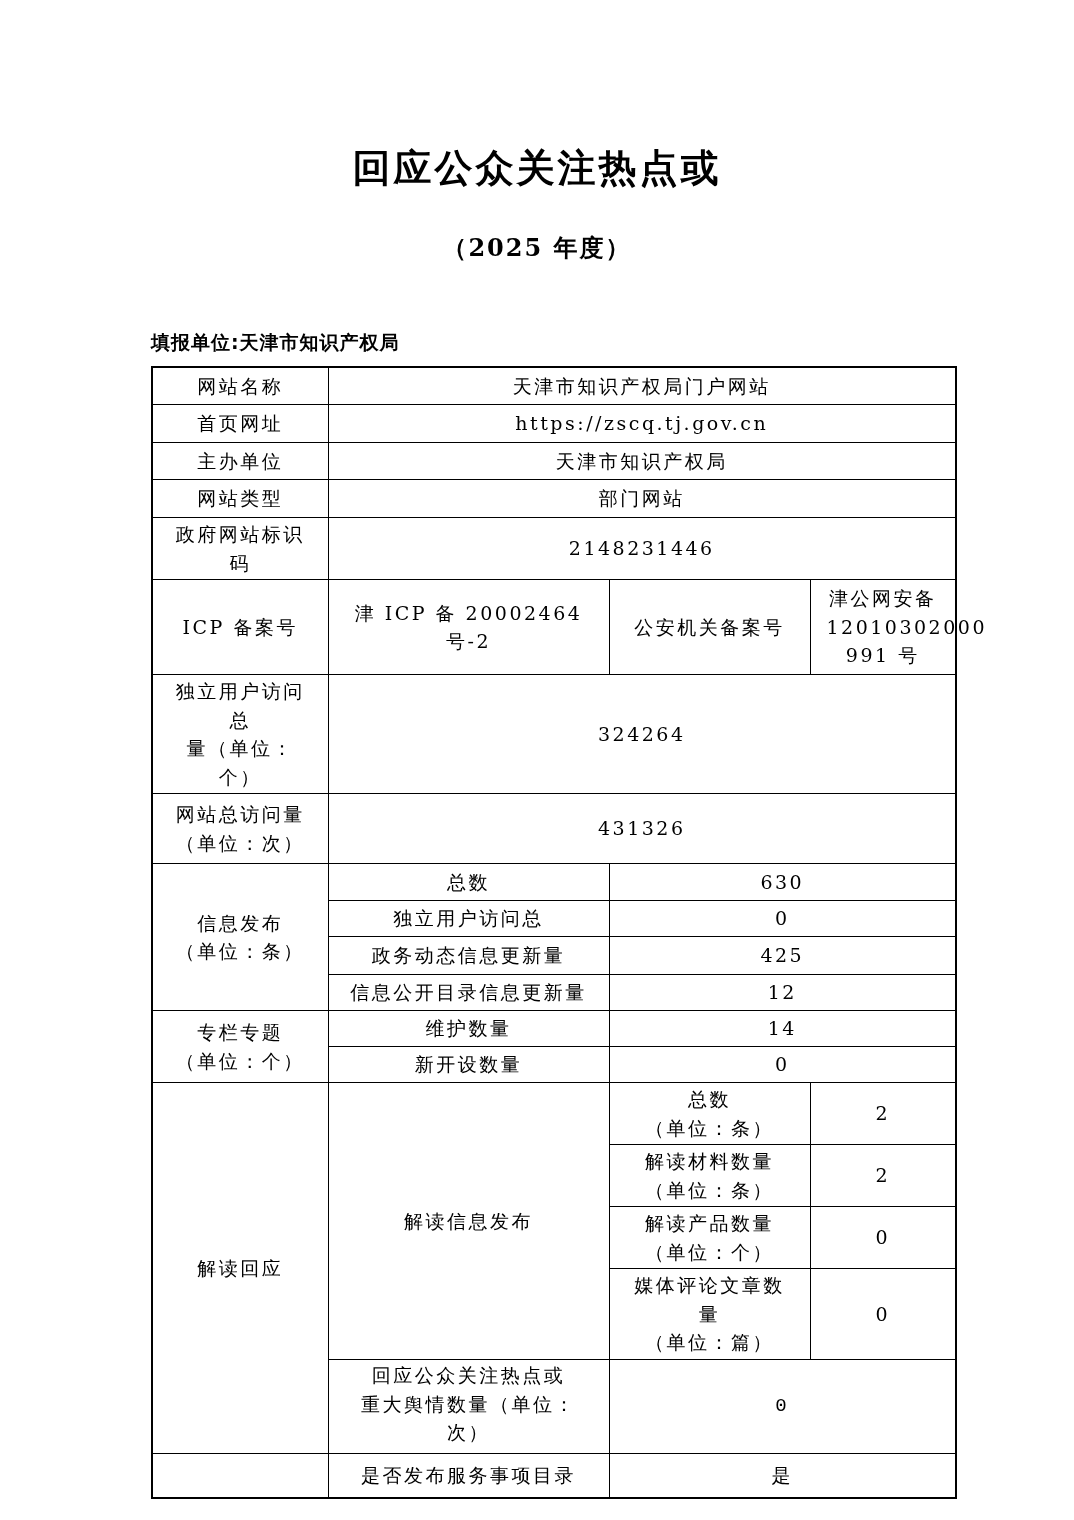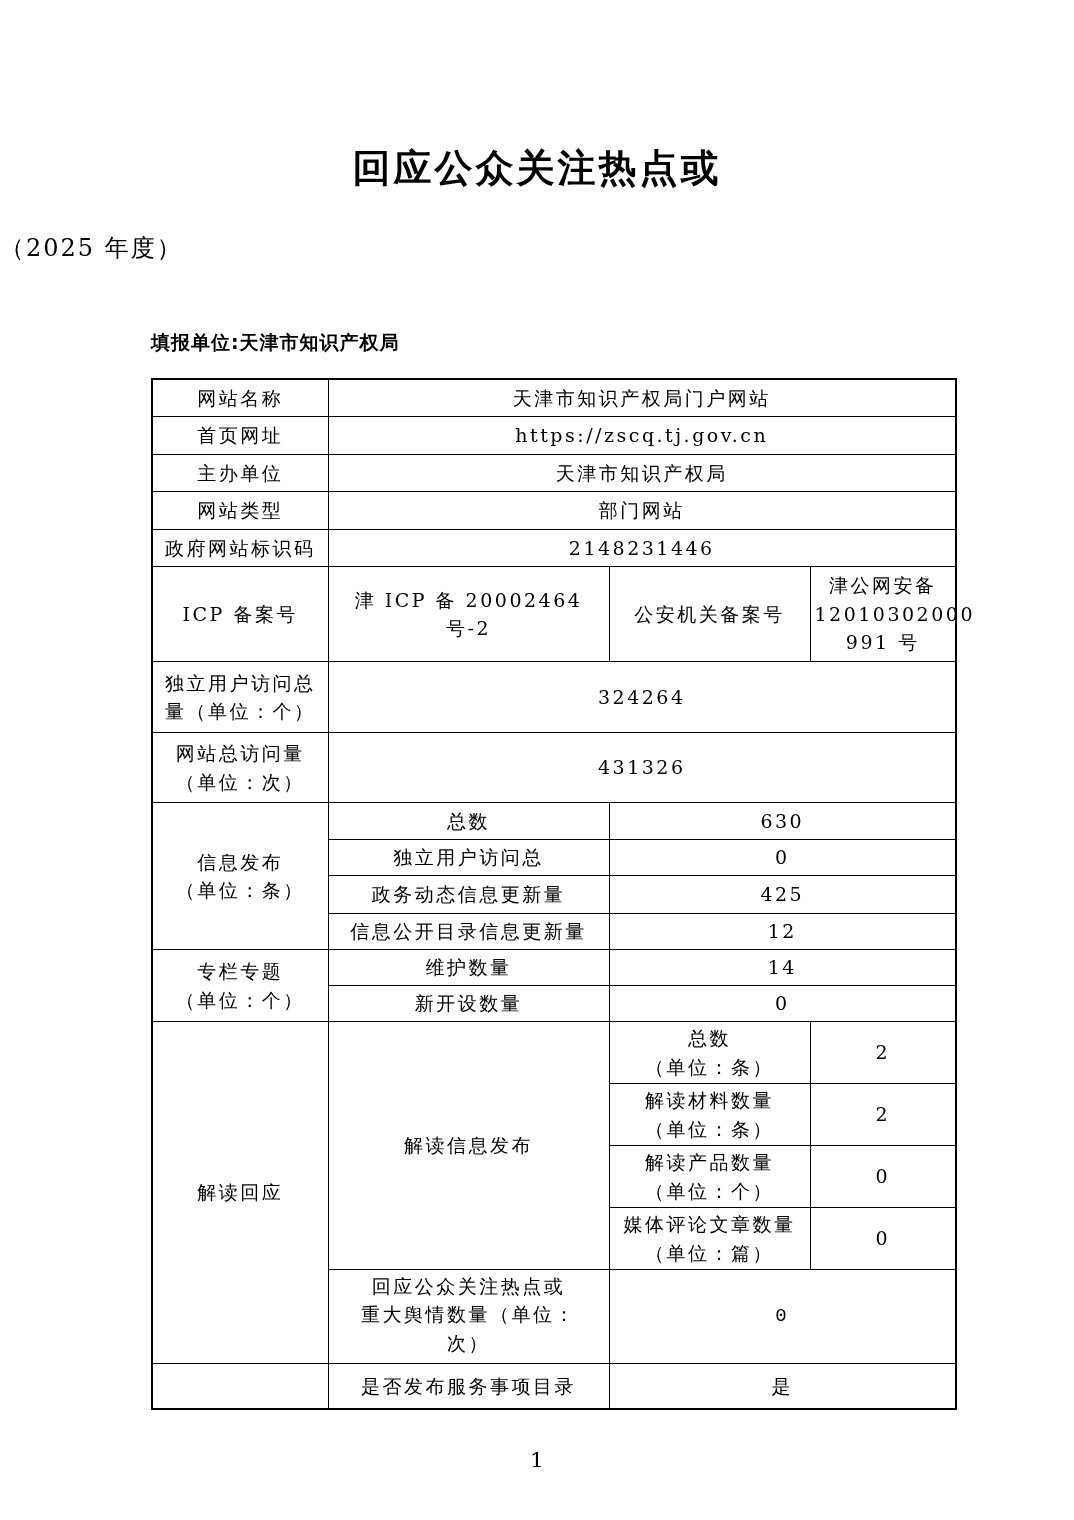--- a/index.html
+++ b/index.html
@@ -16,25 +16,27 @@
     margin-top: 146px;
     text-align: center;
     font-family: "DejaVu Sans", "Liberation Sans", sans-serif;
     font-weight: bold;
     font-size: 38px;
     letter-spacing: 3px;
     line-height: 1.2;
   }
   .doc-subtitle {
     margin-top: 40px;
+    text-align: center;
     font-size: 24px;
     letter-spacing: 2px;
+    font-weight: bold;
   }
   .unit-line {
-    margin: 66px 0 22px 151px;
+    margin: 66px 0 10px 151px;
     font-family: "DejaVu Sans", "Liberation Sans", sans-serif;
     font-weight: bold;
     font-size: 19px;
     letter-spacing: 1px;
   }
   table.report {
     border-collapse: collapse;
     table-layout: fixed;
     margin-left: 151px;
     width: 804px;
@@ -45,21 +47,21 @@
   col.c3 { width: 201px; }
   col.c4 { width: 146px; }
   table.report td {
     border: 1px solid #000;
     text-align: center;
     vertical-align: middle;
     font-size: 19px;
     letter-spacing: 2.5px;
     line-height: 1.5;
     white-space: pre-line;
-    padding: 2px 4px;
+    padding: 2px 16px;
   }
   tr.h38 { height: 38px; }
   tr.h37 { height: 37px; }
   tr.h95 { height: 95px; }
   tr.h71 { height: 71px; }
   tr.h70 { height: 70px; }
   tr.h36 { height: 36px; }
   tr.h62 { height: 62px; }
   tr.h61 { height: 61px; }
   tr.h94 { height: 94px; font-family: Liberation Mono, monospace; }

